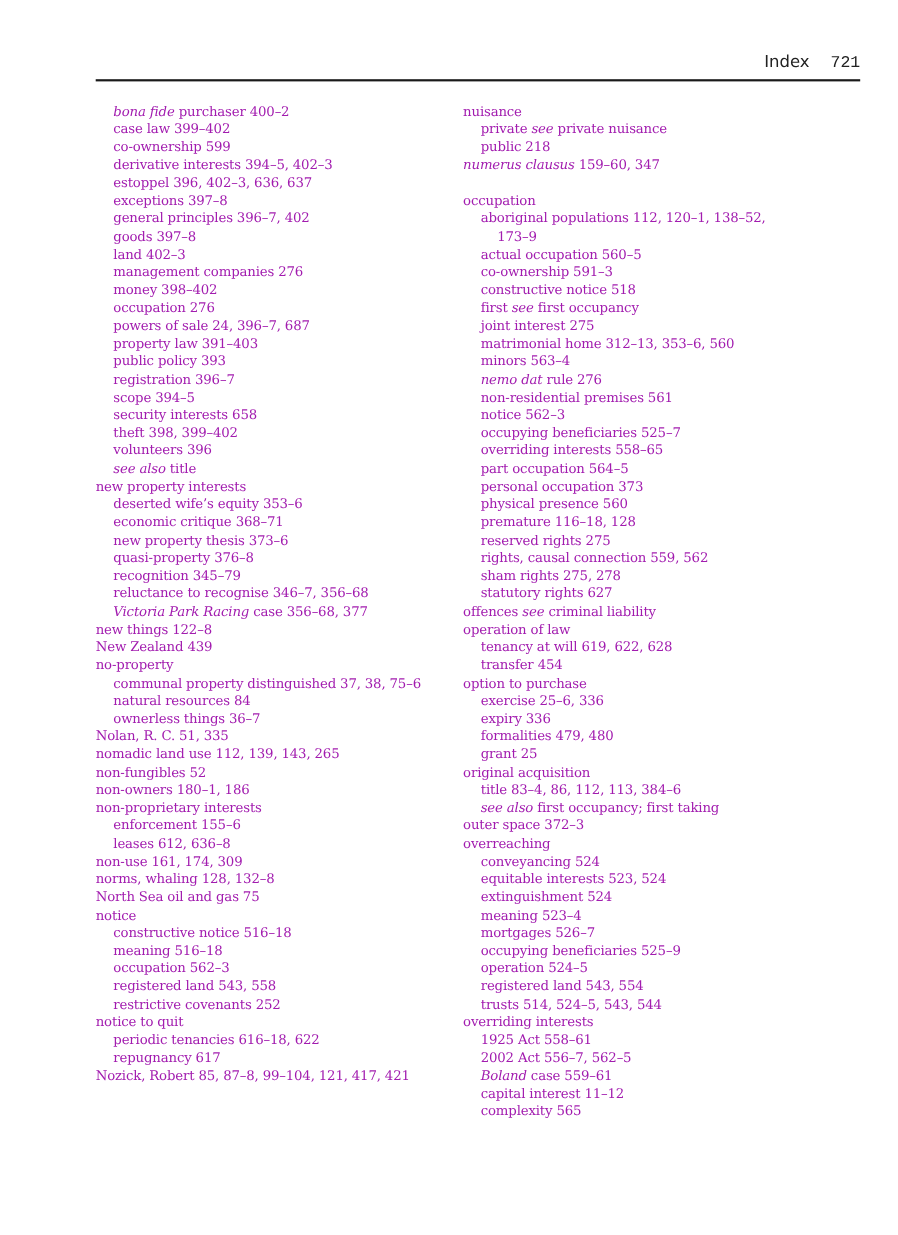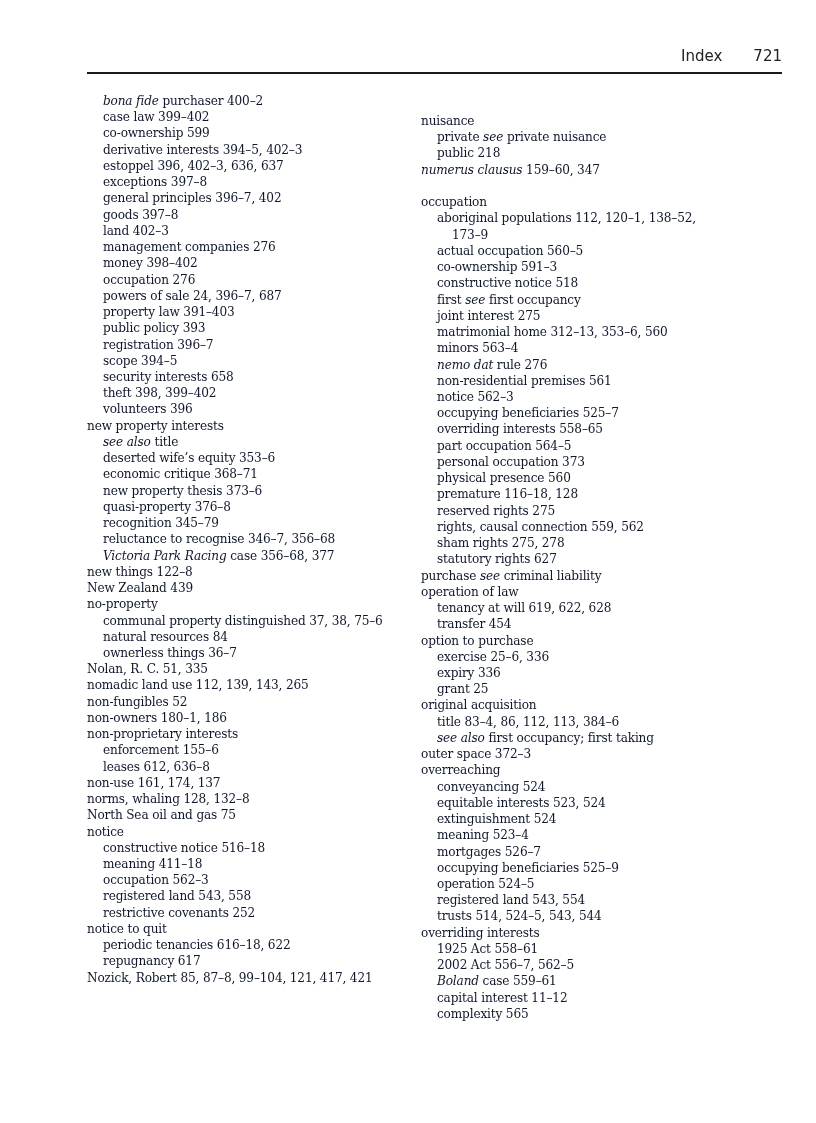--- a/index.html
+++ b/index.html
@@ -1,23 +1,23 @@
 <!DOCTYPE html>
 <html><head>
 <meta charset="utf-8">
 <style>
   html, body { margin:0; padding:0; background:#ffffff; }
   body { width:816px; height:1123px; position:relative; overflow:hidden; }
   .header { position:absolute; left:87px; top:47px; width:695px; height:27px; border-bottom:2px solid #1a1a1a; box-sizing:border-box; }
   .header .title { position:absolute; right:0; top:0; font-family:"DejaVu Sans", sans-serif; font-size:15px; color:#222; white-space:nowrap; }
-  .header .title span.pg { margin-left:18px; }
+  .header .title span.pg { margin-left:6px;font-family:Liberation Mono, monospace; }
   .header .title .label { margin-right:13px; }
-  .col { position:absolute; top:93px; font-family:"DejaVu Serif", serif; font-size:12.1px; line-height:16.24px; color:#0f172a; letter-spacing:-0.15px; }
+  .col { position:absolute; top:93px; font-family:"DejaVu Serif", serif; font-size:12.1px; line-height:16.24px; color:#a21caf; letter-spacing:-0.15px; }
   .col.left { left:87px; width:330px; }
-  .col.right { left:421px; width:340px;margin-top:20px; }
+  .col.right { left:421px; width:340px; }
   .entry { white-space:nowrap; height:16.24px; }
   .entry.sub { padding-left:16px; }
   .entry.cont { padding-left:31px; }
   .entry.blank { height:16.24px; }
   i { font-style:italic; }
 </style>
 </head>
 <body>
 
 <div class="header">
@@ -40,48 +40,48 @@
     <div class="entry sub"><span>money 398–402</span></div>
     <div class="entry sub"><span>occupation 276</span></div>
     <div class="entry sub"><span>powers of sale 24, 396–7, 687</span></div>
     <div class="entry sub"><span>property law 391–403</span></div>
     <div class="entry sub"><span>public policy 393</span></div>
     <div class="entry sub"><span>registration 396–7</span></div>
     <div class="entry sub"><span>scope 394–5</span></div>
     <div class="entry sub"><span>security interests 658</span></div>
     <div class="entry sub"><span>theft 398, 399–402</span></div>
     <div class="entry sub"><span>volunteers 396</span></div>
+    <div class="entry sub"><i>see also</i><span> title</span></div>
     <div class="entry top"><span>new property interests</span></div>
-    <div class="entry sub"><i>see also</i><span> title</span></div>
     <div class="entry sub"><span>deserted wife’s equity 353–6</span></div>
     <div class="entry sub"><span>economic critique 368–71</span></div>
     <div class="entry sub"><span>new property thesis 373–6</span></div>
     <div class="entry sub"><span>quasi-property 376–8</span></div>
     <div class="entry sub"><span>recognition 345–79</span></div>
     <div class="entry sub"><span>reluctance to recognise 346–7, 356–68</span></div>
     <div class="entry sub"><i>Victoria Park Racing</i><span> case 356–68, 377</span></div>
     <div class="entry top"><span>new things 122–8</span></div>
     <div class="entry top"><span>New Zealand 439</span></div>
     <div class="entry top"><span>no-property</span></div>
     <div class="entry sub"><span>communal property distinguished 37, 38, 75–6</span></div>
     <div class="entry sub"><span>natural resources 84</span></div>
     <div class="entry sub"><span>ownerless things 36–7</span></div>
     <div class="entry top"><span>Nolan, R. C. 51, 335</span></div>
     <div class="entry top"><span>nomadic land use 112, 139, 143, 265</span></div>
     <div class="entry top"><span>non-fungibles 52</span></div>
     <div class="entry top"><span>non-owners 180–1, 186</span></div>
     <div class="entry top"><span>non-proprietary interests</span></div>
     <div class="entry sub"><span>enforcement 155–6</span></div>
     <div class="entry sub"><span>leases 612, 636–8</span></div>
-    <div class="entry top"><span>non-use 161, 174, 137</span></div>
+    <div class="entry top"><span>non-use 161, 174, 309</span></div>
     <div class="entry top"><span>norms, whaling 128, 132–8</span></div>
     <div class="entry top"><span>North Sea oil and gas 75</span></div>
     <div class="entry top"><span>notice</span></div>
     <div class="entry sub"><span>constructive notice 516–18</span></div>
-    <div class="entry sub"><span>meaning 411–18</span></div>
+    <div class="entry sub"><span>meaning 516–18</span></div>
     <div class="entry sub"><span>occupation 562–3</span></div>
     <div class="entry sub"><span>registered land 543, 558</span></div>
     <div class="entry sub"><span>restrictive covenants 252</span></div>
     <div class="entry top"><span>notice to quit</span></div>
     <div class="entry sub"><span>periodic tenancies 616–18, 622</span></div>
     <div class="entry sub"><span>repugnancy 617</span></div>
     <div class="entry top"><span>Nozick, Robert 85, 87–8, 99–104, 121, 417, 421</span></div>
   </div>
 <div class="col right" id="col-1">
     <div class="entry top"><span>nuisance</span></div>
@@ -105,27 +105,28 @@
     <div class="entry sub"><span>occupying beneficiaries 525–7</span></div>
     <div class="entry sub"><span>overriding interests 558–65</span></div>
     <div class="entry sub"><span>part occupation 564–5</span></div>
     <div class="entry sub"><span>personal occupation 373</span></div>
     <div class="entry sub"><span>physical presence 560</span></div>
     <div class="entry sub"><span>premature 116–18, 128</span></div>
     <div class="entry sub"><span>reserved rights 275</span></div>
     <div class="entry sub"><span>rights, causal connection 559, 562</span></div>
     <div class="entry sub"><span>sham rights 275, 278</span></div>
     <div class="entry sub"><span>statutory rights 627</span></div>
-    <div class="entry top"><span>purchase </span><i>see</i><span> criminal liability</span></div>
+    <div class="entry top"><span>offences </span><i>see</i><span> criminal liability</span></div>
     <div class="entry top"><span>operation of law</span></div>
     <div class="entry sub"><span>tenancy at will 619, 622, 628</span></div>
     <div class="entry sub"><span>transfer 454</span></div>
     <div class="entry top"><span>option to purchase</span></div>
     <div class="entry sub"><span>exercise 25–6, 336</span></div>
     <div class="entry sub"><span>expiry 336</span></div>
+    <div class="entry sub"><span>formalities 479, 480</span></div>
     <div class="entry sub"><span>grant 25</span></div>
     <div class="entry top"><span>original acquisition</span></div>
     <div class="entry sub"><span>title 83–4, 86, 112, 113, 384–6</span></div>
     <div class="entry sub"><i>see also</i><span> first occupancy; first taking</span></div>
     <div class="entry top"><span>outer space 372–3</span></div>
     <div class="entry top"><span>overreaching</span></div>
     <div class="entry sub"><span>conveyancing 524</span></div>
     <div class="entry sub"><span>equitable interests 523, 524</span></div>
     <div class="entry sub"><span>extinguishment 524</span></div>
     <div class="entry sub"><span>meaning 523–4</span></div>

